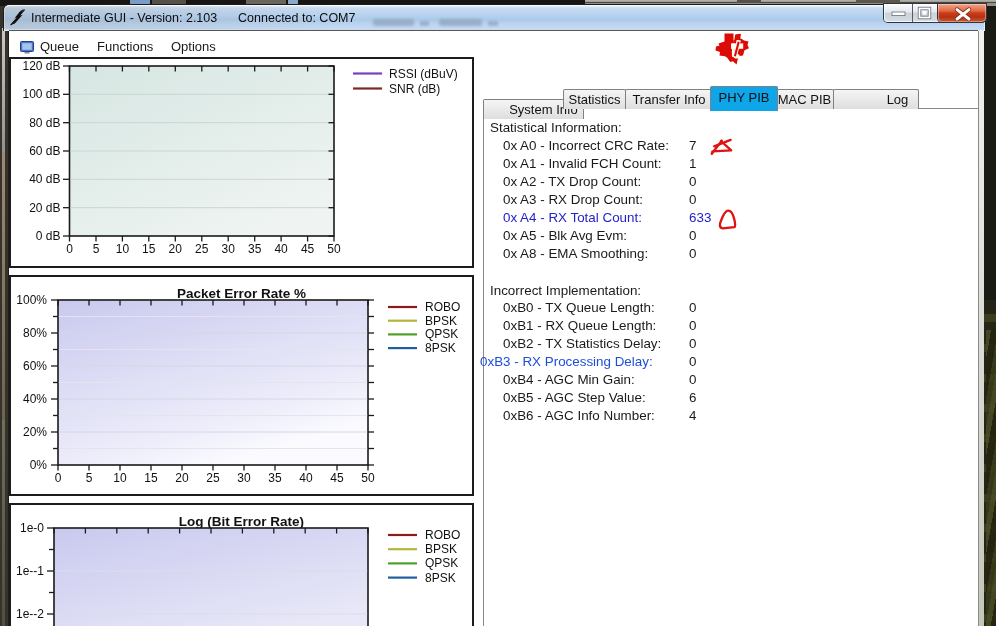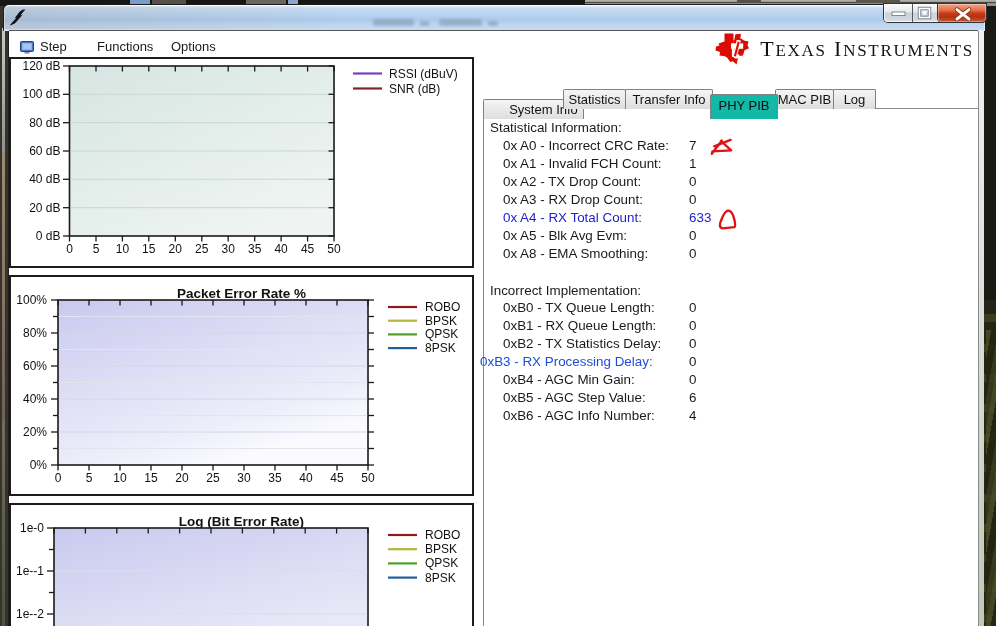--- a/index.html
+++ b/index.html
@@ -3,21 +3,21 @@
 <style>
   html,body { margin:0; padding:0; }
   #stage { position:relative; width:996px; height:626px; overflow:hidden;
            font-family:"Liberation Sans", sans-serif; background:#fff; }
   .abs { position:absolute; font-size:12px; color:#1a1a1a; white-space:nowrap; }
   .row { font-size:13.4px; }
   .panel { position:absolute; border:2px solid #1c1c1c; background:#fff; }
   .tab { position:absolute; font-size:13px; color:#111; text-align:center;
           border:1px solid #808080; border-bottom:none; border-radius:2px 2px 0 0;
           background:linear-gradient(#f5f5f5,#dedede); line-height:20px; z-index:3; }
-  .tab.sel { background:#14b8a6; z-index:4; line-height:22px;margin-top:8px; }
+  .tab.sel { background:#0ea5e9; z-index:4; line-height:22px; }
 </style></head>
 <body>
 <div id="stage">
 
 <div style="position:absolute;left:0;top:0;width:996px;height:6px;background:#181614;"></div>
 <div style="position:absolute;left:585px;top:0;width:411px;height:6px;background:linear-gradient(#b8b4ae,#8e8a84 45%,#9a968e);"></div>
 <div style="position:absolute;left:585px;top:2px;width:411px;height:1px;background:#4a4844;"></div>
 <div style="position:absolute;left:130px;top:0;width:20px;height:5px;background:#7a9cc8;"></div>
 <div style="position:absolute;left:152px;top:0;width:34px;height:5px;background:#55504a;"></div>
 <div style="position:absolute;left:246px;top:0;width:40px;height:5px;background:#6a665e;"></div>
@@ -44,20 +44,21 @@
 
 <div style="position:absolute;left:373px;top:19px;width:41px;height:7px;background:#7d93ab;opacity:.55;filter:blur(1.5px);border-radius:2px;"></div>
 <div style="position:absolute;left:420px;top:21px;width:9px;height:5px;background:#7d93ab;opacity:.5;filter:blur(1px);"></div>
 <div style="position:absolute;left:439px;top:19px;width:43px;height:7px;background:#7d93ab;opacity:.55;filter:blur(1.5px);border-radius:2px;"></div>
 <div style="position:absolute;left:488px;top:21px;width:10px;height:5px;background:#7d93ab;opacity:.5;filter:blur(1px);"></div>
 
 <svg width="16" height="18" viewBox="0 0 16 18" style="position:absolute;left:10px;top:8px;">
  <path d="M1.0,17.0 L7.0,9.6 L4.6,10.2 L9.6,3.8 L13.8,0.8 L10.2,7.4 L12.6,6.8 L4.8,15.6 Z" fill="#101010"></path>
  <path d="M0.6,17.2 L14.6,1.6" stroke="#101010" stroke-width="1.2" fill="none"></path>
 </svg>
+<div class="abs" style="left:31px;top:11px;font-size:12.5px;color:#0c0c0c;">Intermediate GUI - Version: 2.103&nbsp;&nbsp;&nbsp;&nbsp;&nbsp;&nbsp;Connected to: COM7</div>
 
 <div style="position:absolute;left:884px;top:4px;width:102px;height:18px;border-radius:0 0 4px 4px;
      background:linear-gradient(#fbfcfd,#e4e9ee 45%,#c9d2da 50%,#d6dde3);box-shadow:0 0 0 1px #30353a, inset 0 0 0 1px rgba(255,255,255,.7);"></div>
 <div style="position:absolute;left:912px;top:4px;width:1px;height:18px;background:#565b60;"></div>
 <div style="position:absolute;left:938px;top:4px;width:48px;height:18px;border-radius:0 0 5px 4px;
      background:linear-gradient(#f2a58c,#e06a42 38%,#cc3c1a 50%,#b43210 72%,#cc5834);box-shadow:inset 0 0 0 1px rgba(255,255,255,.35), 0 0 0 1px #30353a;"></div>
 <svg width="120" height="20" viewBox="0 0 120 20" style="position:absolute;left:882px;top:3px;">
  <rect x="10" y="9" width="13" height="3.6" fill="#fff" stroke="#6a7078" stroke-width="0.8"></rect>
  <rect x="37.5" y="5.5" width="10" height="9" fill="none" stroke="#70767e" stroke-width="3.4"></rect>
  <rect x="37.5" y="5.5" width="10" height="9" fill="none" stroke="#fff" stroke-width="1.7"></rect>
@@ -71,54 +72,53 @@
 </svg>
 
 <div style="position:absolute;left:9px;top:30px;width:969px;height:596px;background:#fff;"></div>
 <div style="position:absolute;left:9px;top:30px;width:969px;height:1px;background:#555;"></div>
 
 <svg width="14" height="13" viewBox="0 0 14 13" style="position:absolute;left:20px;top:41px;">
  <rect x="0.5" y="0.5" width="13" height="10" rx="1" fill="#4a74c8" stroke="#23418c" stroke-width="1"></rect>
  <rect x="2.2" y="2.2" width="9.6" height="6.6" fill="#a8c4ec"></rect>
  <rect x="4.5" y="11" width="5" height="1.6" fill="#8a9098"></rect>
 </svg>
-<div class="abs" style="left:40px;top:39px;font-size:13px;">Step</div>
+<div class="abs" style="left:40px;top:39px;font-size:13px;">Queue</div>
 <div class="abs" style="left:97px;top:39px;font-size:13px;">Functions</div>
 <div class="abs" style="left:171px;top:39px;font-size:13px;">Options</div>
 
 <svg width="40" height="36" viewBox="712 32 40 36" style="position:absolute;left:712px;top:32px;z-index:6;">
 <g fill="#dd0b06">
 <rect x="724.5" y="33.5" width="9" height="11"></rect>
 <path d="M 735.2,34.6 L 740.3,33.8 L 739.3,39.6 L 734.3,40.1 Z"></path>
 <path d="M 733.5,40 L 741,38.5 L 744,40.5 L 748.5,41.5 L 747.5,45 L 749,48.2 L 744.5,50.2 L 743,55.5 L 739.5,56 L 735,53.5 L 733,47 Z"></path>
 <path d="M 716,46.5 L 719.5,45.5 L 718.5,43.5 L 724.5,41.5 L 733.5,41.5 L 733.5,53.5 L 725,53.5 L 724.5,56.2 L 719.5,55.6 L 720,52 L 715.5,50.5 Z"></path>
 <path d="M 724.5,51.5 L 740,51.5 L 739,56.5 L 737.5,60 L 736.6,64.6 L 732.8,61.2 L 730.3,62 L 727,57.6 L 724,55.8 Z"></path>
 </g>
 <g fill="#fffef2">
 <rect x="731.0" y="43.4" width="12.2" height="5.4"></rect>
 <path d="M 731.9,43.4 L 735.0,43.4 L 734.2,56.0 C 733.9,57.8 731.8,57.5 731.9,55.6 Z"></path>
 <ellipse cx="736.6" cy="56.2" rx="3.0" ry="2.3"></ellipse>
 <path d="M 736.7,39.8 L 740.9,40.4 L 736.7,57.6 L 732.9,56.8 Z"></path>
 </g>
 <path fill="#dd0b06" d="M 737.7,41.6 L 739.8,41.9 L 735.9,56.6 L 733.9,56.1 Z"></path>
 <path fill="#dd0b06" d="M 736.1,34.8 L 741.0,34.0 L 740.1,39.7 L 735.3,40.1 Z"></path>
 </svg>
-<div class="abs" style="right:22px;top:36px;font-family:'Liberation Serif',serif;font-size:22px;color:#131313;letter-spacing:1.75px;"><span style="font-size:22px;">T</span><span style="font-size:17px;">EXAS</span> <span style="font-size:22px;">I</span><span style="font-size:17px;">NSTRUMENTS</span></div>
 
 <div class="panel" style="left:9px;top:57px;width:461px;height:207px;"></div>
 <div class="panel" style="left:9px;top:275px;width:461px;height:217px;"></div>
 <div class="panel" style="left:9px;top:503px;width:461px;height:130px;"></div>
 
 <div style="position:absolute;left:483px;top:108px;width:494px;height:521px;border:1px solid #8a8a8a;background:#fff;z-index:2;"></div>
 <div class="tab" style="left:483px;top:99px;width:79px;height:19px;padding-left:20px;">System Info</div>
     <div class="tab" style="left:563px;top:89px;width:61px;height:19px;">Statistics</div>
     <div class="tab" style="left:625px;top:89px;width:86px;height:19px;">Transfer Info</div>
     <div class="tab sel" style="left:710px;top:86px;width:66px;height:24px;">PHY PIB</div>
     <div class="tab" style="left:775px;top:89px;width:57px;height:19px;">MAC PIB</div>
-    <div class="tab" style="left:833px;top:89px;width:41px;height:19px;">Log</div>
+    <div class="tab" style="left:833px;top:89px;width:41px;height:19px;padding-left:43px;">Log</div>
 
 <div style="position:relative;z-index:6;">
       <div class="abs row" style="left:490px;top:120px;">Statistical Information:</div>
       <div class="abs row" style="left:503px;top:138px;color:#1a1a1a;">0x A0 - Incorrect CRC Rate:</div>
       <div class="abs row" style="left:689px;top:138px;color:#1a1a1a;">7</div>
       <div class="abs row" style="left:503px;top:156px;color:#1a1a1a;">0x A1 - Invalid FCH Count:</div>
       <div class="abs row" style="left:689px;top:156px;color:#1a1a1a;">1</div>
       <div class="abs row" style="left:503px;top:174px;color:#1a1a1a;">0x A2 - TX Drop Count:</div>
       <div class="abs row" style="left:689px;top:174px;color:#1a1a1a;">0</div>
       <div class="abs row" style="left:503px;top:192px;color:#1a1a1a;">0x A3 - RX Drop Count:</div>

